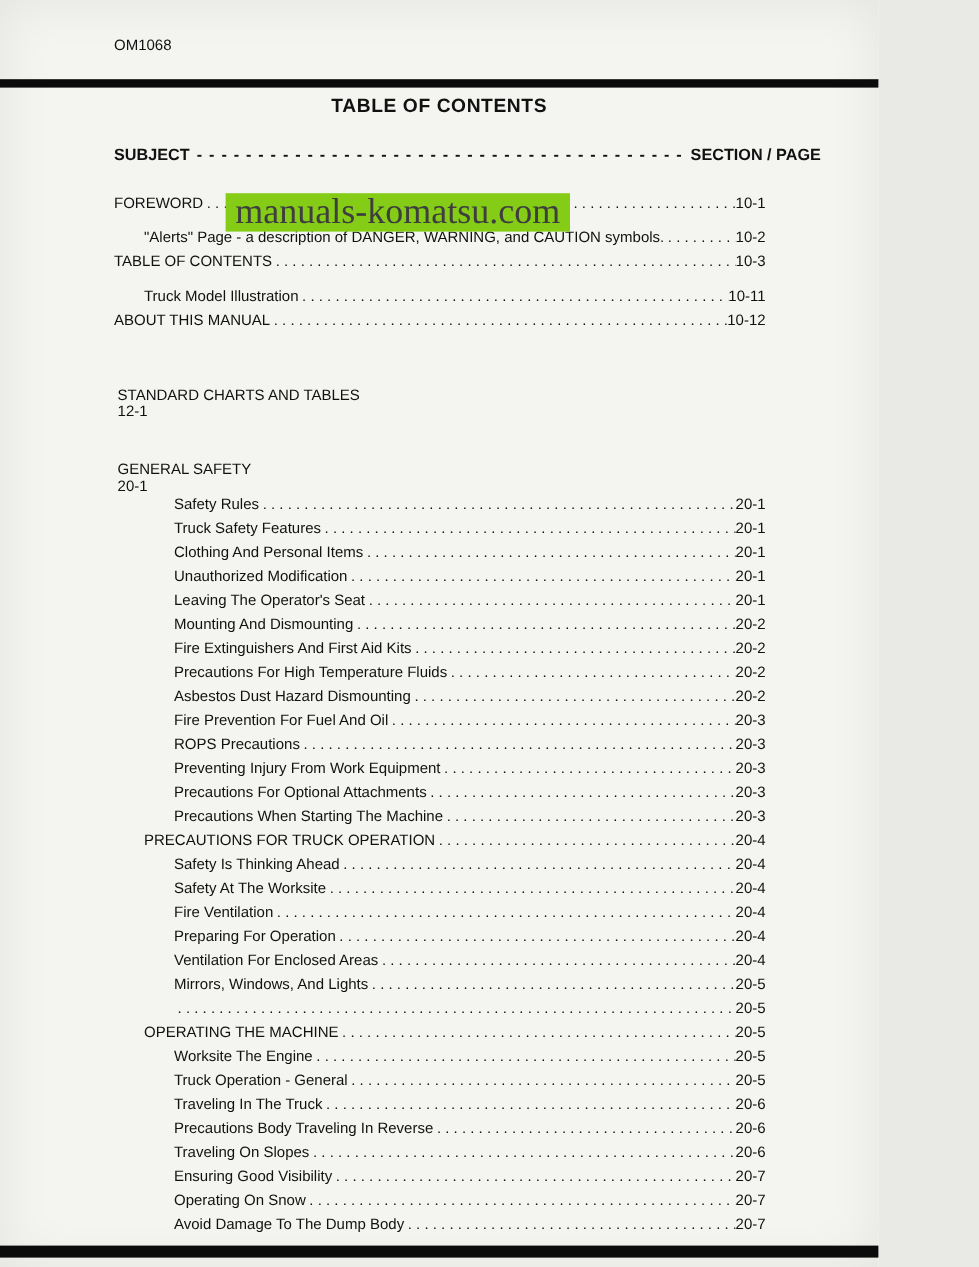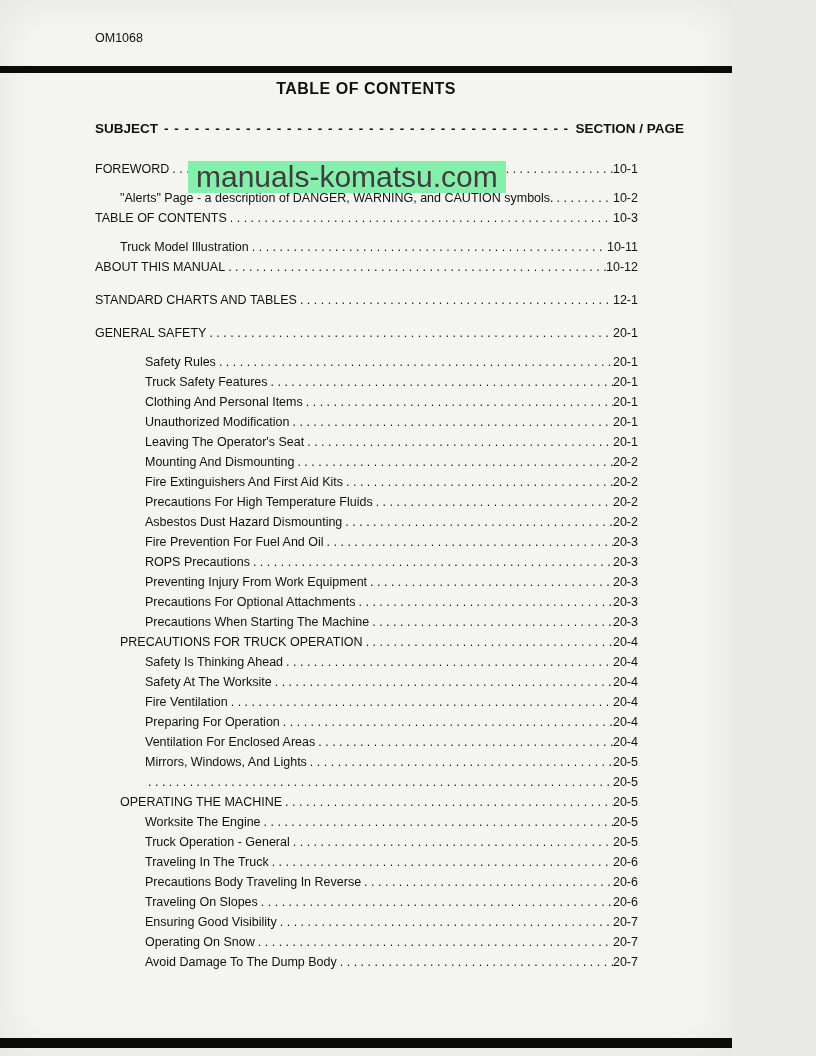--- a/index.html
+++ b/index.html
@@ -38,33 +38,33 @@
   .dash-leader::after {
     letter-spacing:1px;
     content:"- - - - - - - - - - - - - - - - - - - - - - - - - - - - - - - - - - - - - - - - - - - - - - - - - - - - - - - - - - - - - - - - - - - - - - - - - - - - - - - - - - - - - - - - - - - -";
   }
 
   .toc { position:absolute; top:162px; left:95px; right:94px; font-size:12.5px; }
   .toc-row { display:flex; align-items:baseline; height:20px; white-space:nowrap; }
   .toc-row.indent-1 { padding-left:25px; }
   .toc-row.indent-2 { padding-left:50px; }
   .toc-row.gap-1 { margin-top:9px; }
-  .toc-row.gap-2 { margin-top:13px; }
+  .toc-row.gap-2 { margin-top:42px;flex-direction:column; }
   .toc-text { flex:0 0 auto; }
   .toc-dots { flex:1 1 auto; overflow:hidden; white-space:nowrap; margin-left:3px; }
   .toc-dots::after {
     content:". . . . . . . . . . . . . . . . . . . . . . . . . . . . . . . . . . . . . . . . . . . . . . . . . . . . . . . . . . . . . . . . . . . . . . . . . . . . . . . . . . . . . . . . . . . . . . . . . . . . . . . . . . . . . . . . . . . . . . . . . . . . . . . . . . . . . . . . . . . . .";
   }
   .toc-page { flex:0 0 auto; }
 
   .watermark {
     position:absolute; top:161px; left:188px;
-    font-family:Liberation Sans, sans-serif;
+    font-family:Liberation Serif, serif;
     font-size:30px; color:#3e3e3e;
-    background:#86efac; padding:0 8px; line-height:32px;
+    background:#84cc16; padding:0 8px; line-height:32px;
   }
 
   .bottom-rule {
     position:absolute; top:1038px; left:0; width:816px; height:10px;
     background:#0b0b0b;
   }
 </style>
 </head>
 <body>
 

